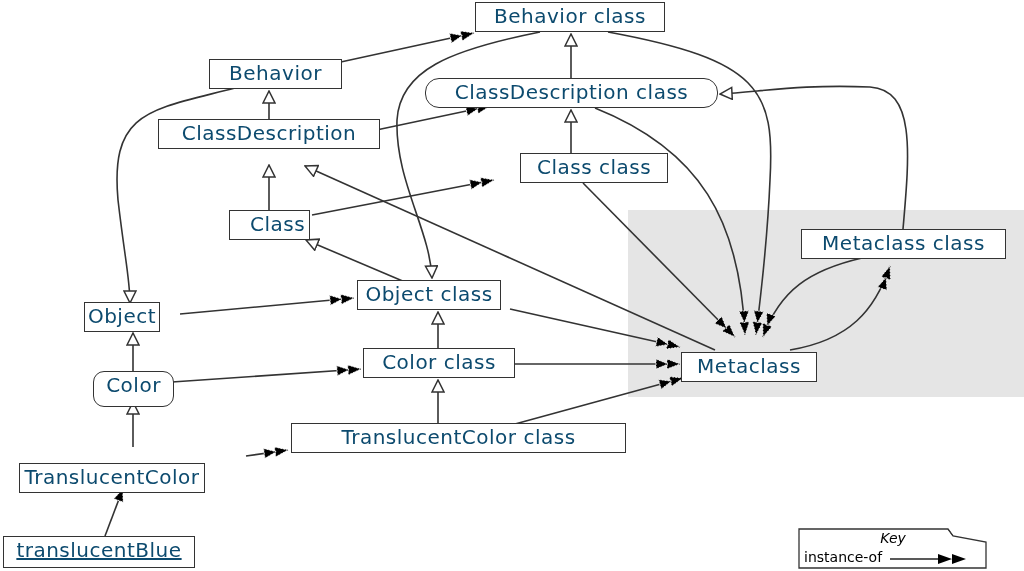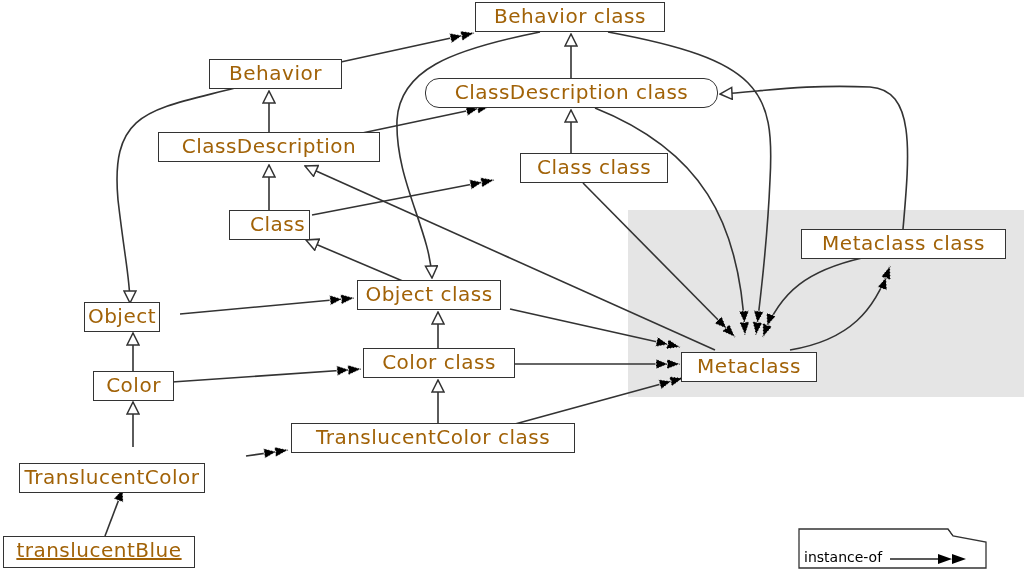--- a/index.html
+++ b/index.html
@@ -1,20 +1,20 @@
 <!DOCTYPE html>
 <html><head>
 <meta charset="utf-8">
 <style>
   html, body { margin:0; padding:0; background:#fff; }
   body { width:1024px; height:571px; position:relative; overflow:hidden; font-family:"DejaVu Sans", sans-serif; }
   #meta-region { position:absolute; left:628px; top:210px; width:396px; height:187px; background:#e5e5e5; }
   svg#edges { position:absolute; left:0; top:0; width:1024px; height:571px; }
   .node { position:absolute; background:#fff; border:1.5px solid #333; box-sizing:border-box;
-          font-size:20px; line-height:26px; text-align:center; color:#a16207; white-space:nowrap; letter-spacing:0.5px; }
+          font-size:20px; line-height:26px; text-align:center; color:#0c4a6e; white-space:nowrap; letter-spacing:0.5px; }
   .node.instance span { text-decoration:underline; }
   #key { position:absolute; left:798px; top:528px; width:190px; height:41px; box-sizing:border-box; }
   #key svg { position:absolute; left:0; top:0; }
   #key .key-title { position:absolute; left:0; width:190px; top:2px; text-align:center; font-style:italic; font-size:14px; }
   #key .key-label { position:absolute; left:6px; top:21px; font-size:14px; }
 </style>
 </head>
 <body>
 
 <div id="meta-region"></div>
@@ -60,34 +60,35 @@
     <path d="M595,108 C700,150 740,220 745,335" marker-end="url(#dbl)"></path>
     <path d="M608,32 C760,60 775,90 770,180 C767,250 760,300 756,335" marker-end="url(#dbl)"></path>
     <path d="M862,258 C810,270 780,290 763,337" marker-end="url(#dbl)"></path>
     <path d="M790,350 C850,340 875,310 890,266" marker-end="url(#dbl)"></path>
   </g>
 </svg>
 
 <div class="node" style="left:475px;top:2px;width:190px;height:30px;"><span>Behavior class</span></div>
 <div class="node" style="left:209px;top:59px;width:133px;height:30px;"><span>Behavior</span></div>
 <div class="node" style="left:425px;top:78px;width:293px;height:30px;border-radius:14px;"><span>ClassDescription class</span></div>
-<div class="node" style="left:158px;top:132px;width:222px;height:30px;"><span>ClassDescription</span></div>
+<div class="node" style="left:158px;top:119px;width:222px;height:30px;"><span>ClassDescription</span></div>
 <div class="node" style="left:520px;top:153px;width:148px;height:30px;"><span>Class class</span></div>
 <div class="node" style="left:229px;top:210px;width:81px;height:30px;padding-left:16px;"><span>Class</span></div>
 <div class="node" style="left:801px;top:229px;width:205px;height:30px;"><span>Metaclass class</span></div>
 <div class="node" style="left:84px;top:302px;width:76px;height:30px;"><span>Object</span></div>
 <div class="node" style="left:357px;top:280px;width:144px;height:30px;"><span>Object class</span></div>
-<div class="node" style="left:93px;top:371px;width:81px;height:30px;"><span>Color</span></div>
+<div class="node" style="left:93px;top:371px;width:81px;height:36px;border-radius:11px;"><span>Color</span></div>
 <div class="node" style="left:363px;top:348px;width:152px;height:30px;"><span>Color class</span></div>
 <div class="node" style="left:681px;top:352px;width:136px;height:30px;"><span>Metaclass</span></div>
-<div class="node" style="left:291px;top:423px;width:284px;height:30px;"><span>TranslucentColor class</span></div>
+<div class="node" style="left:291px;top:423px;width:335px;height:30px;"><span>TranslucentColor class</span></div>
 <div class="node" style="left:19px;top:463px;width:186px;height:30px;"><span>TranslucentColor</span></div>
 <div class="node instance" style="left:3px;top:536px;width:192px;height:32px;"><span>translucentBlue</span></div>
 
 <div id="key">
   <svg width="190" height="41" viewBox="0 0 190 41">
     <path d="M1,1 L150,1 L155,8 L188,14 L188,40 L1,40 Z" fill="#fff" stroke="#333" stroke-width="1.3"></path>
     <path d="M150,1 L155,8" fill="none" stroke="#333" stroke-width="1"></path>
     <line x1="92" y1="31" x2="140" y2="31" stroke="#222" stroke-width="1.3"></line>
     <path d="M140,26 L154,31 L140,36 Z M154,26 L168,31 L154,36 Z" fill="#000"></path>
   </svg>
+  <div class="key-title">Key</div>
   <div class="key-label">instance-of</div>
 </div>
 
 </body></html>

